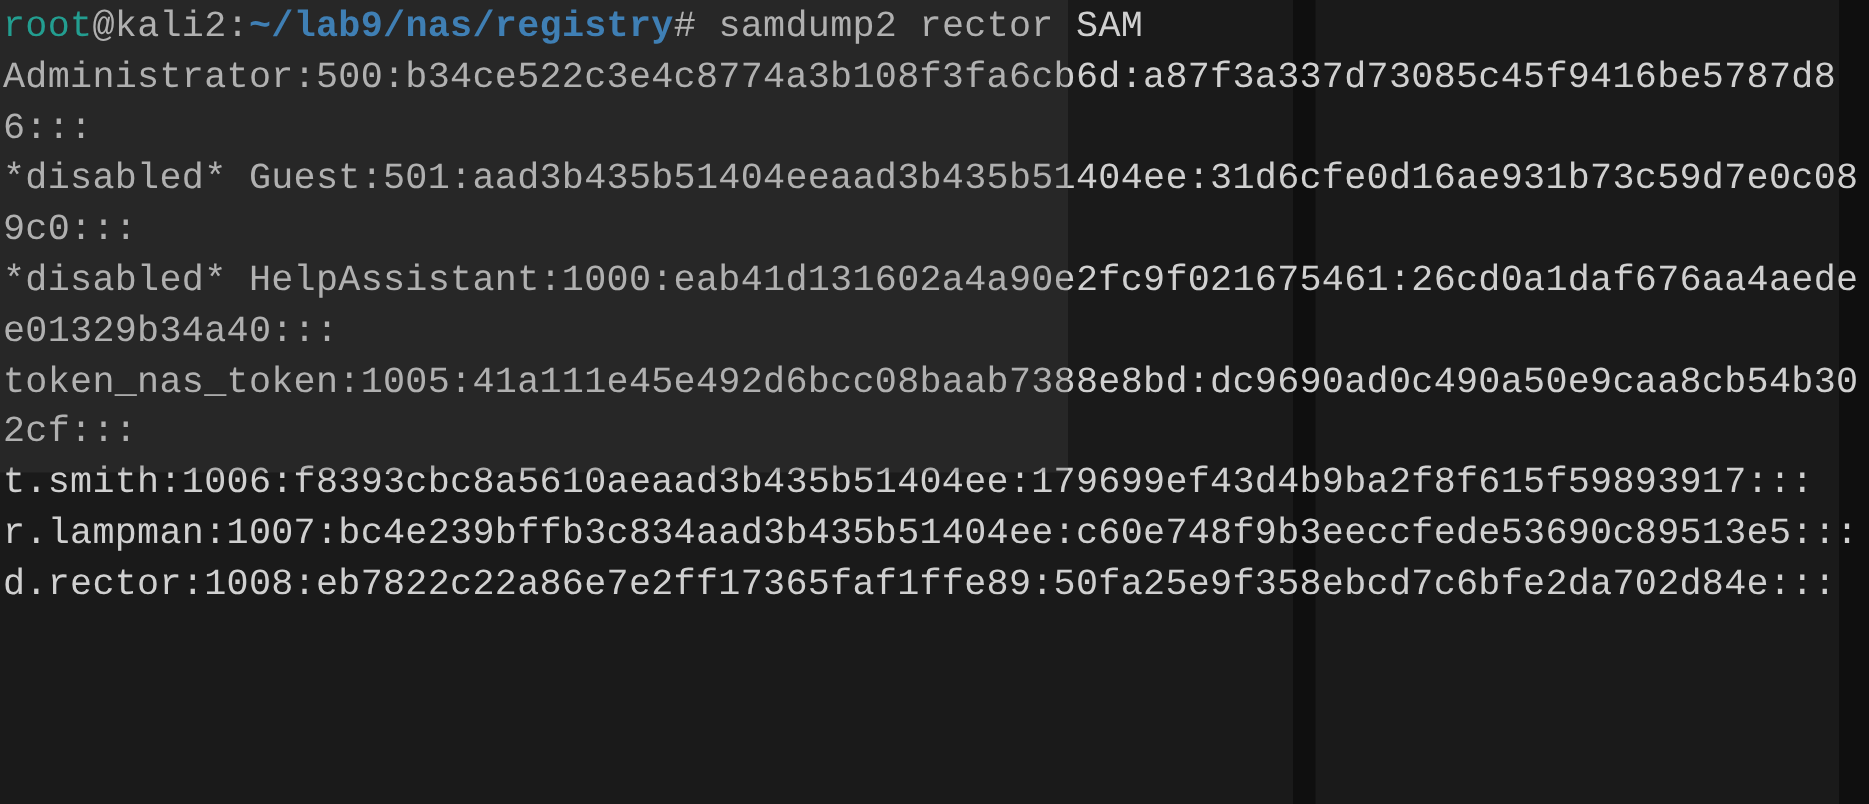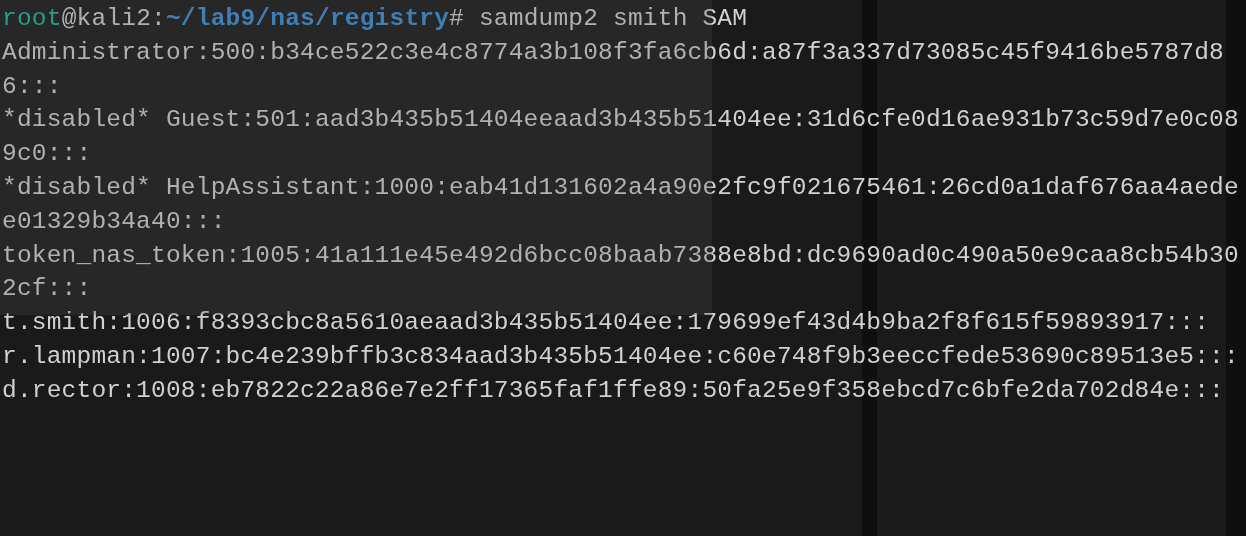--- a/index.html
+++ b/index.html
@@ -75,20 +75,20 @@
     }
   </style>
 </head>
 <body>
 
 <div class="dark-panel panel-right"></div>
 <div class="dark-panel panel-rightwide"></div>
 
 <div class="highlight-overlay"></div>
 
-<div class="terminal-content"><span class="prompt-user">root</span><span class="prompt-host">@</span><span class="prompt-host">kali2</span><span class="prompt-host">:</span><span class="prompt-path">~/lab9/nas/registry</span><span class="prompt-end"># </span><span class="command">samdump2 smith SAM</span>
+<div class="terminal-content"><span class="prompt-user">root</span><span class="prompt-host">@</span><span class="prompt-host">kali2</span><span class="prompt-host">:</span><span class="prompt-path">~/lab9/nas/registry</span><span class="prompt-end"># </span><span class="command">samdump2 rector SAM</span>
 <span class="output">Administrator:500:b34ce522c3e4c8774a3b108f3fa6cb6d:a87f3a337d73085c45f9416be5787d86:::
 *disabled* Guest:501:aad3b435b51404eeaad3b435b51404ee:31d6cfe0d16ae931b73c59d7e0c089c0:::
 *disabled* HelpAssistant:1000:eab41d131602a4a90e2fc9f021675461:26cd0a1daf676aa4aedee01329b34a40:::
 token_nas_token:1005:41a111e45e492d6bcc08baab7388e8bd:dc9690ad0c490a50e9caa8cb54b302cf:::
 t.smith:1006:f8393cbc8a5610aeaad3b435b51404ee:179699ef43d4b9ba2f8f615f59893917:::
 r.lampman:1007:bc4e239bffb3c834aad3b435b51404ee:c60e748f9b3eeccfede53690c89513e5:::
 d.rector:1008:eb7822c22a86e7e2ff17365faf1ffe89:50fa25e9f358ebcd7c6bfe2da702d84e:::</span></div>
 
 </body></html>

